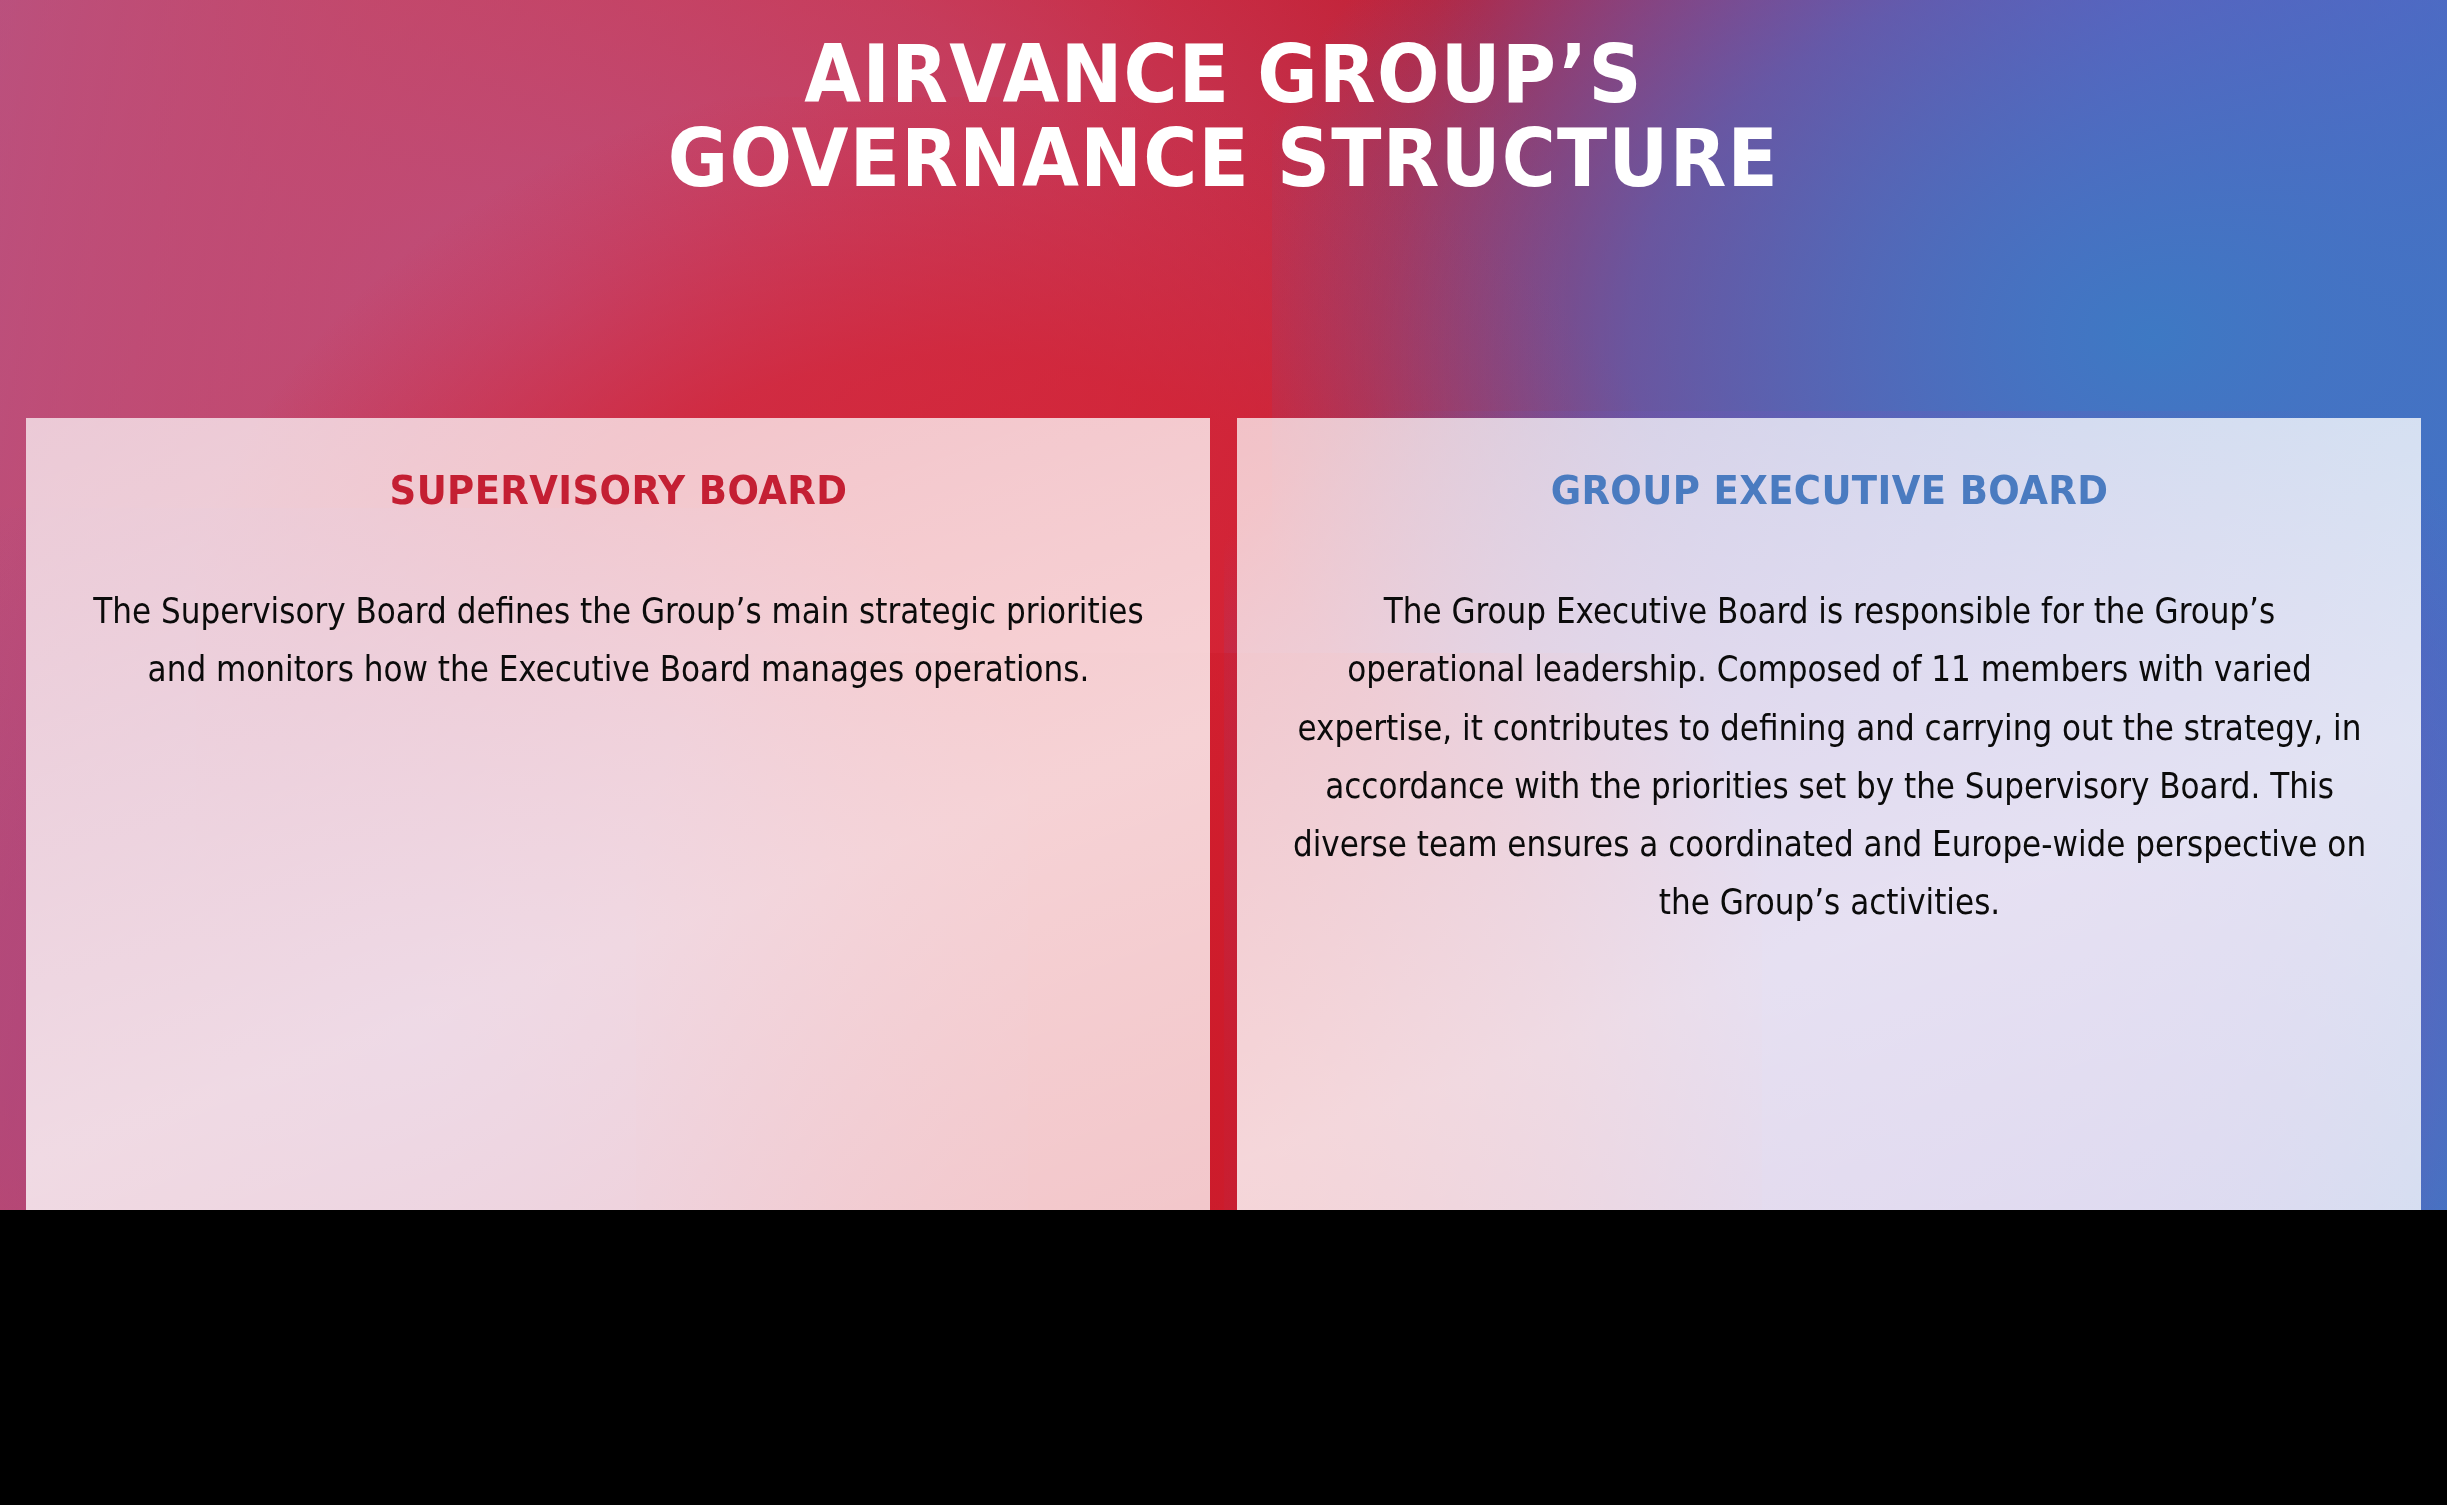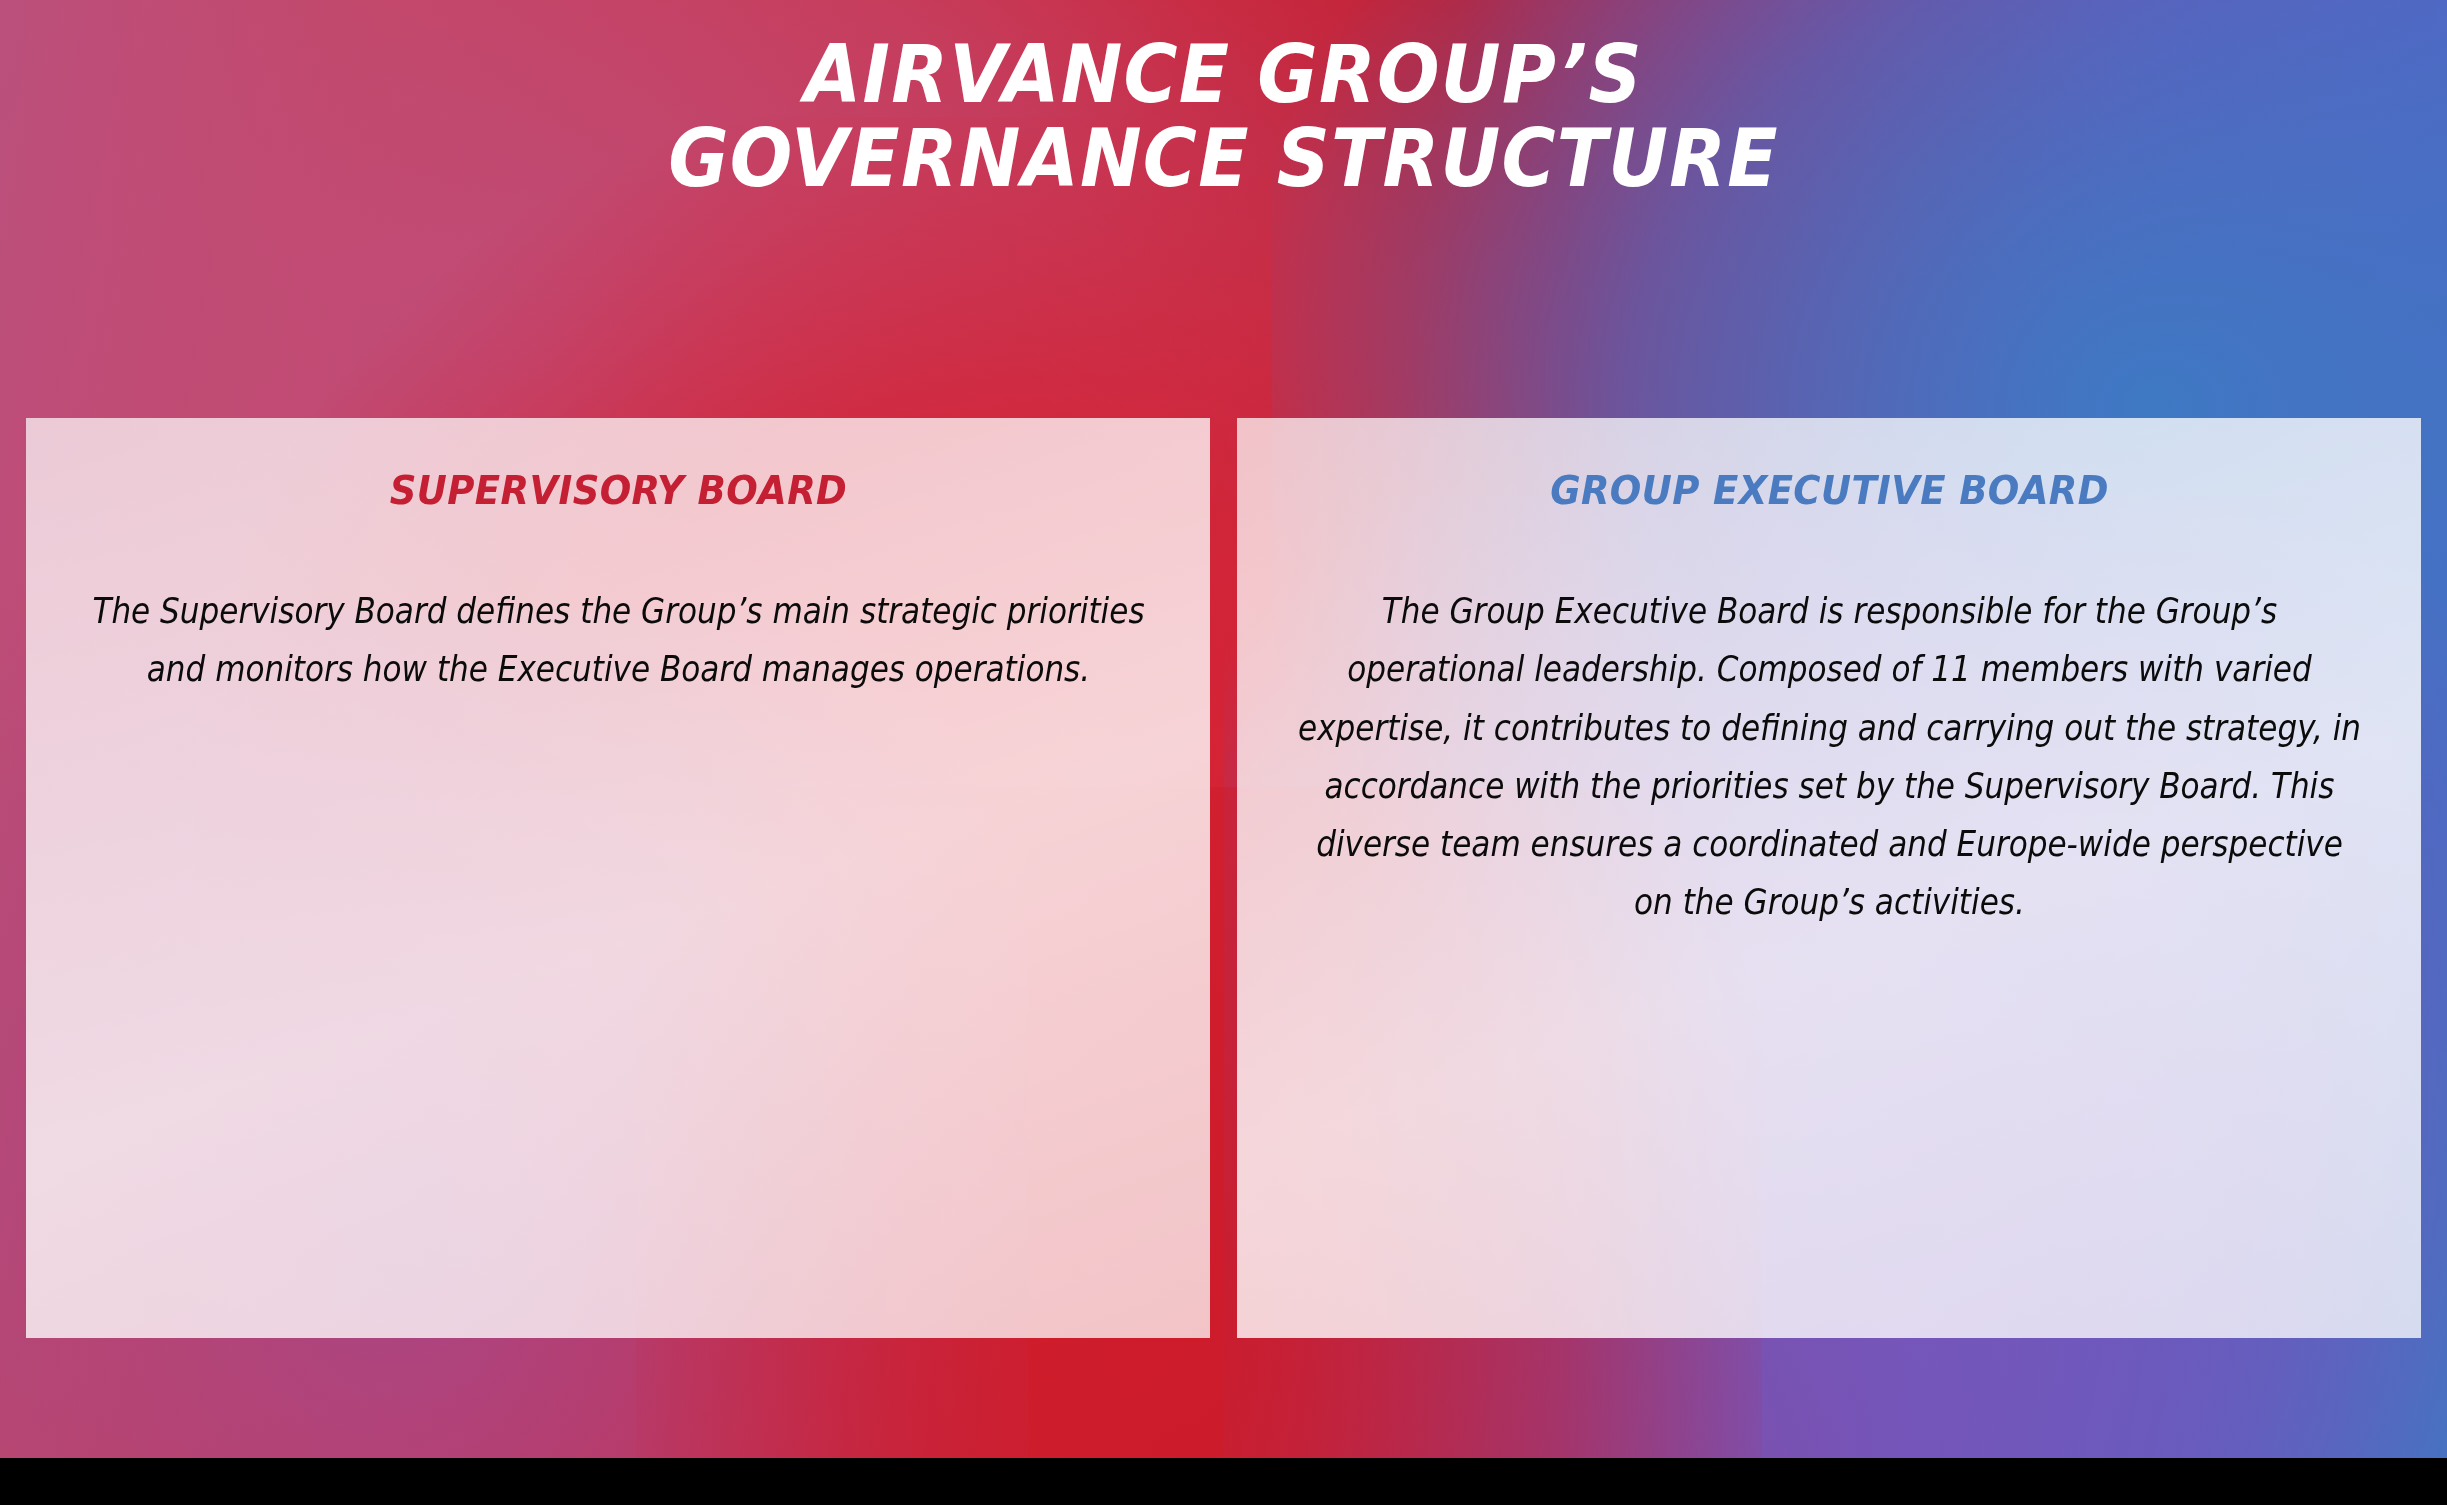--- a/index.html
+++ b/index.html
@@ -4,25 +4,24 @@
 <style>
   html, body {
     margin: 0;
     padding: 0;
     background: #000;
   }
 
   .slide {
     position: relative;
     width: 2447px;
-    height: 1458px;
+    height: 1210px;
     overflow: hidden;
     font-family: "Liberation Sans", sans-serif;
     background: #c8324b;
-    font-style: italic;
   }
 
   
   .bg-base {
     position: absolute;
     inset: 0;
     background: linear-gradient(100deg,
       #b8527e 0%,
       #c93f53 14%,
       #d12a38 30%,

